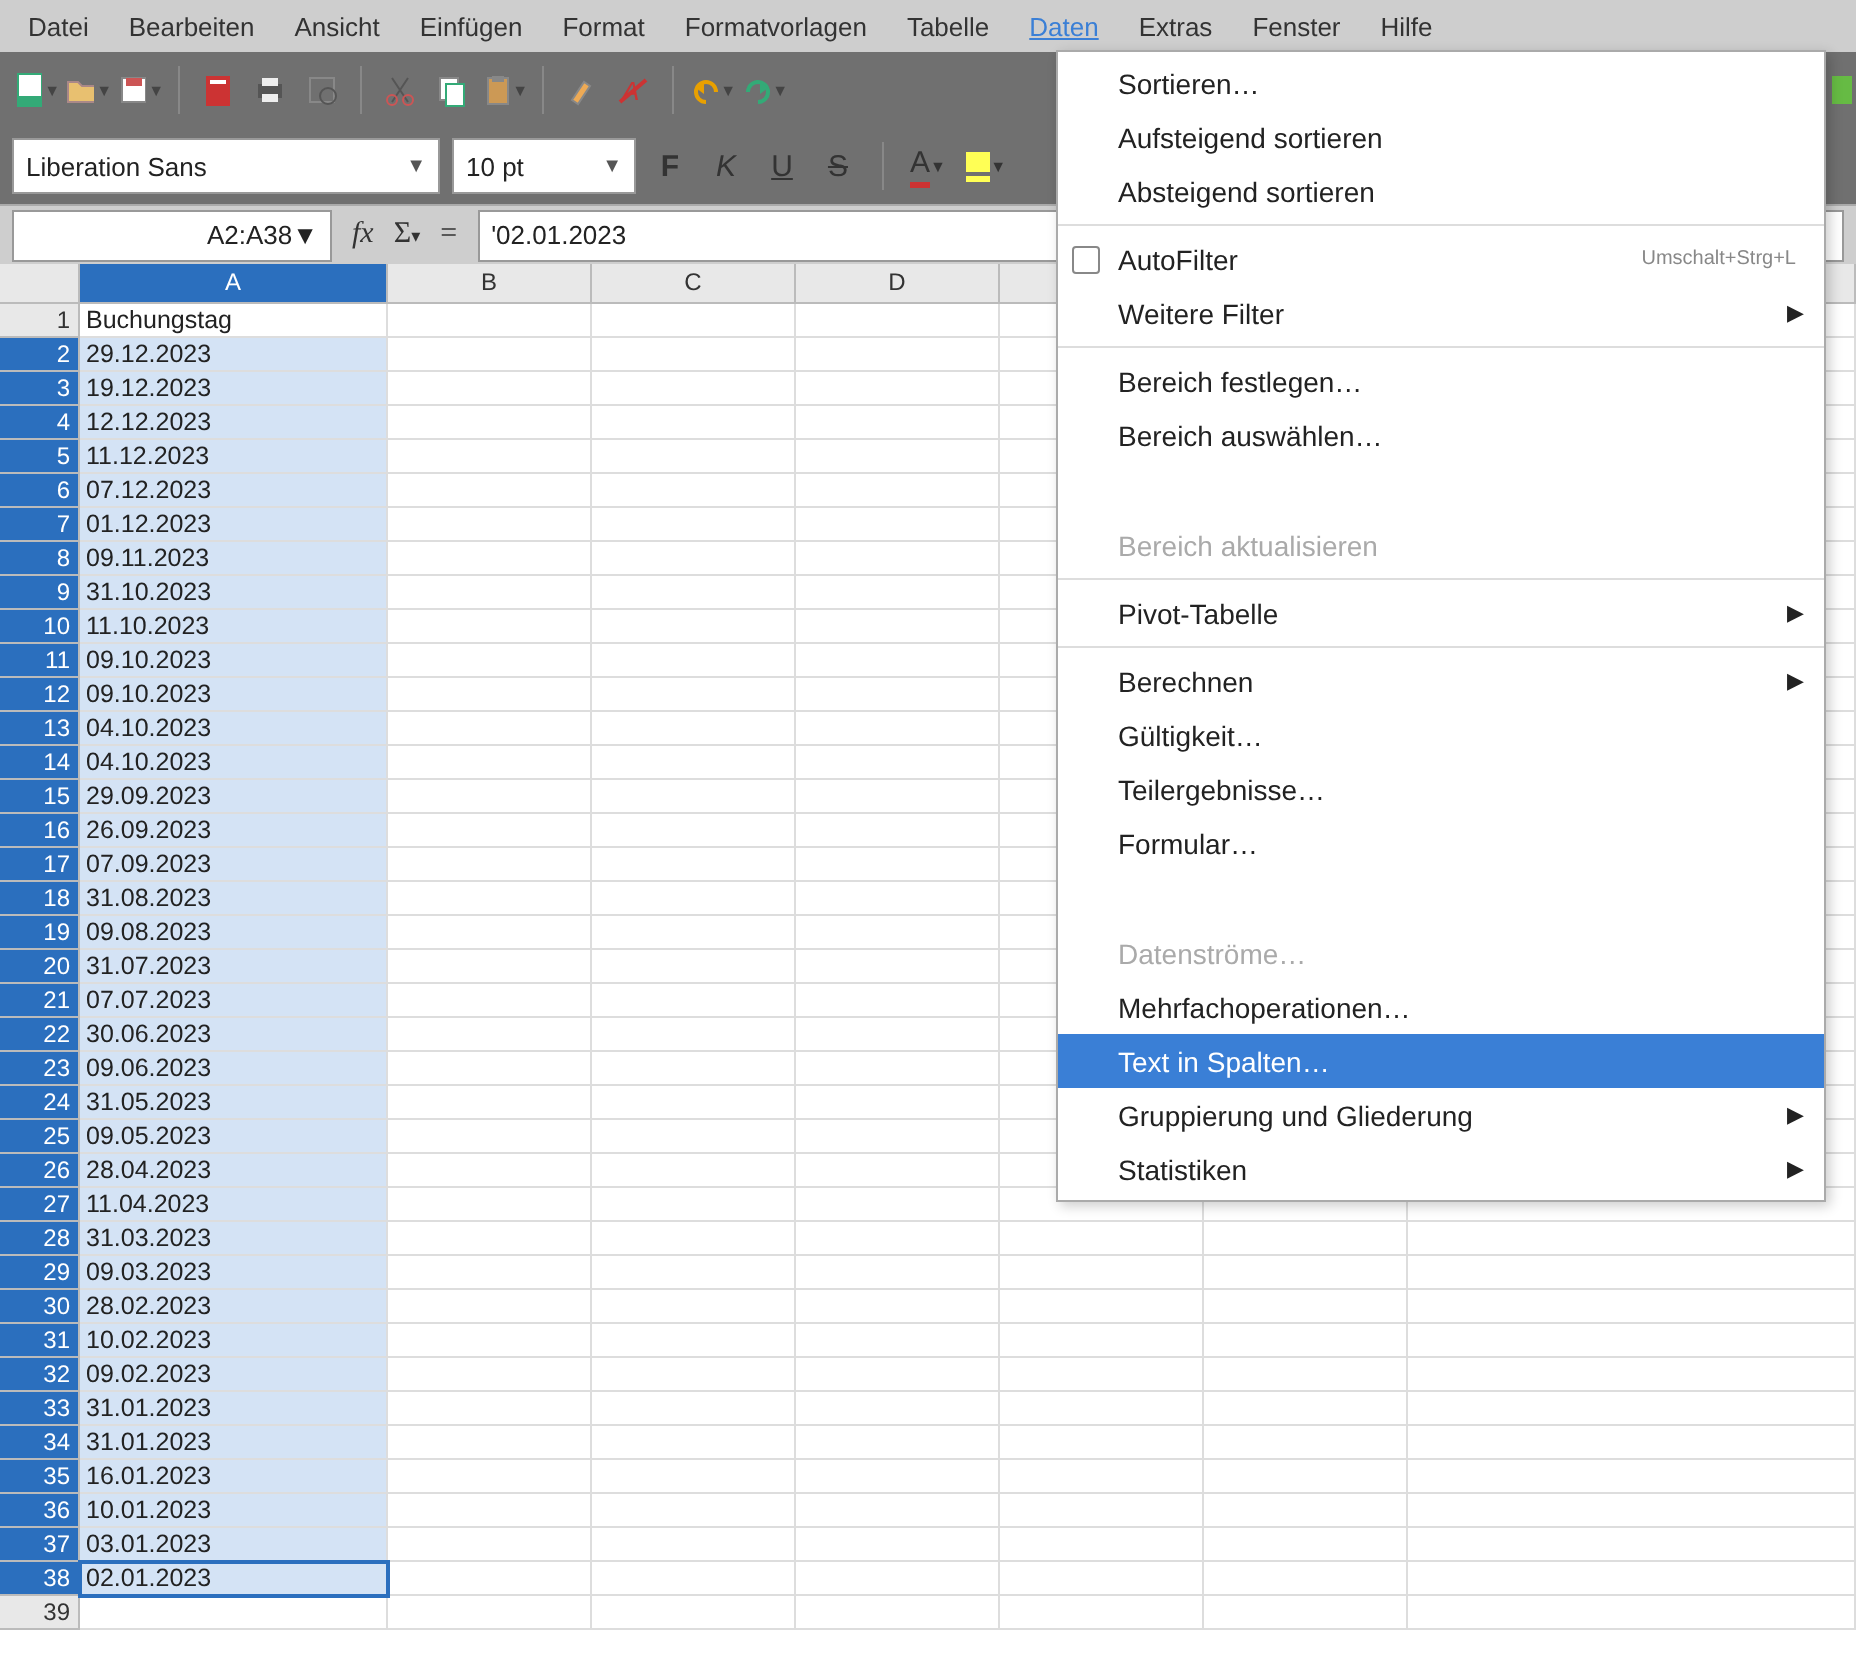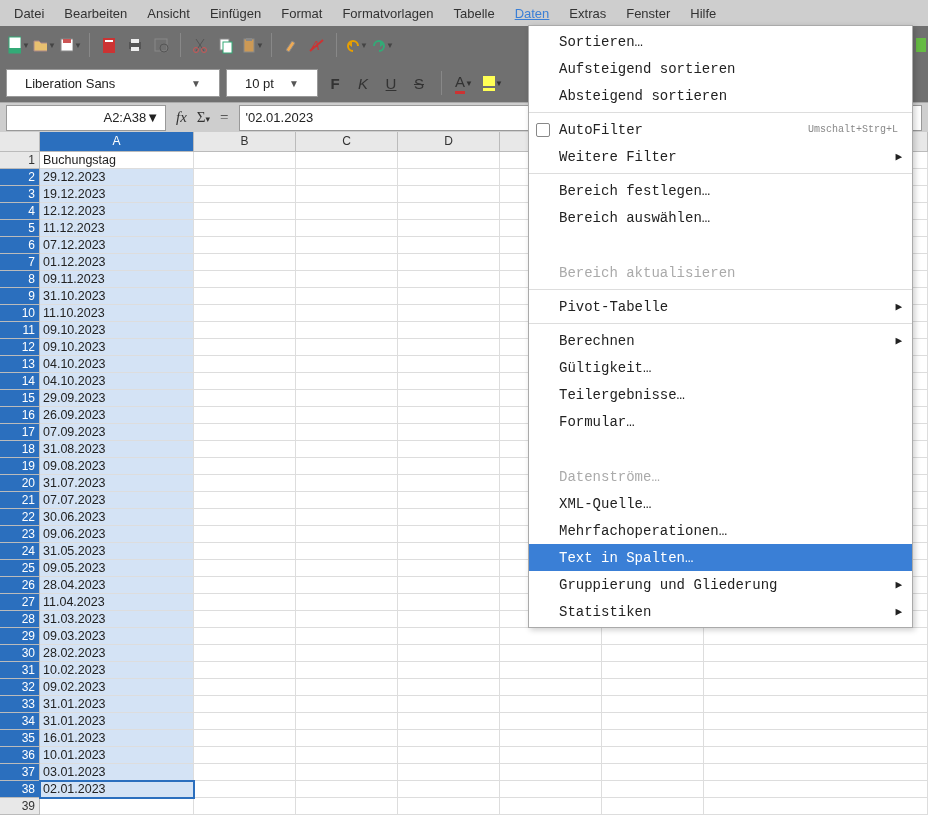--- a/index.html
+++ b/index.html
@@ -67,21 +67,21 @@
     align-items: center;
     padding: 0 6px;
     gap: 6px;
   }
   .combo {
     background: #fff;
     border: 1px solid #999;
     height: 28px;
     display: flex;
     align-items: center;
-    padding: 0 18px;
+    padding: 0 6px;
     justify-content: space-between;
   }
   .combo .arrow {
     color: #555;
     font-size: 10px;
     padding-left: 8px;
   }
   .fmtbtn {
     width: 22px;
     height: 22px;
@@ -206,21 +206,20 @@
     padding: 2px 0;
   }
   .ditem {
     height: 27px;
     display: flex;
     align-items: center;
     padding: 0 23px 0 30px;
     position: relative;
     font-size: 14px;
     color: #222;
-    font-family: Liberation Mono, monospace;
   }
   .ditem.disabled {
     color: #aaa;
     margin-top: 28px;
   }
   .ditem.highlighted {
     background: #3a7fd6;
     color: #fff;
   }
   .ditem .submenu-arrow {
@@ -783,23 +782,20 @@
     <div class="ditem">
       <span>Teilergebnisse…</span>
     </div>
     <div class="ditem">
       <span>Formular…</span>
     </div>
     <div class="ditem disabled">
       <span>Datenströme…</span>
     </div>
     <div class="ditem">
-      <span>XML-Quelle…</span>
-    </div>
-    <div class="ditem">
       <span>Mehrfachoperationen…</span>
     </div>
     <div class="ditem highlighted">
       <span>Text in Spalten…</span>
     </div>
     <div class="ditem">
       <span>Gruppierung und Gliederung</span>
       <span class="submenu-arrow">▶</span>
     </div>
     <div class="ditem">

